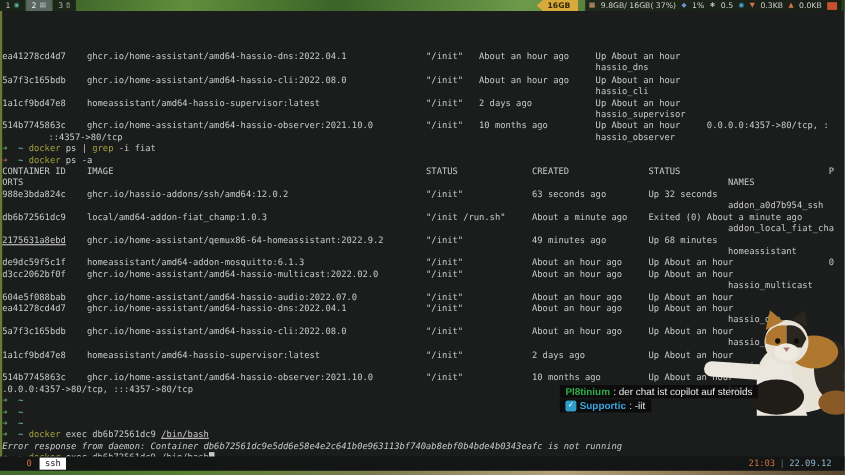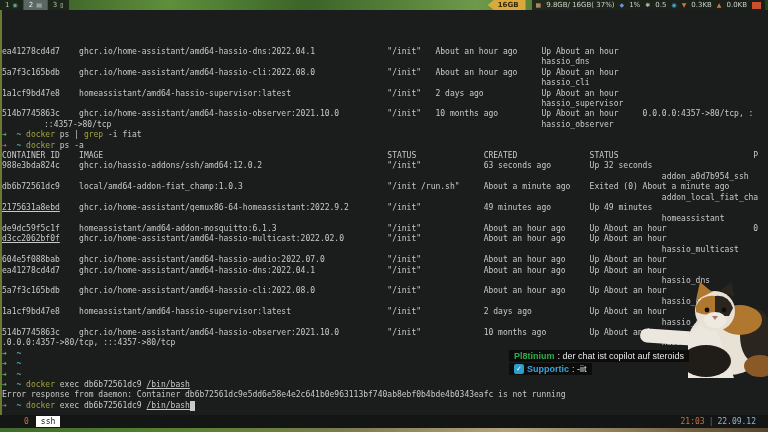--- a/index.html
+++ b/index.html
@@ -161,20 +161,24 @@
       </div>
       <div class="tline" data-name="terminal-line">
         <span class="seg" data-name="terminal-text" style="left: 0ch;">CONTAINER ID</span>
         <span class="seg" data-name="terminal-text" style="left: 16ch;">IMAGE</span>
         <span class="seg" data-name="terminal-text" style="left: 80ch;">STATUS</span>
         <span class="seg" data-name="terminal-text" style="left: 100ch;">CREATED</span>
         <span class="seg" data-name="terminal-text" style="left: 122ch;">STATUS</span>
         <span class="seg" data-name="terminal-text" style="left: 156ch;">P</span>
       </div>
       <div class="tline" data-name="terminal-line">
+        <span class="seg" data-name="terminal-text" style="left: 0ch;">ORTS</span>
+        <span class="seg" data-name="terminal-text" style="left: 137ch;">NAMES</span>
+      </div>
+      <div class="tline" data-name="terminal-line">
         <span class="seg" data-name="terminal-text" style="left: 0ch;">988e3bda824c</span>
         <span class="seg" data-name="terminal-text" style="left: 16ch;">ghcr.io/hassio-addons/ssh/amd64:12.0.2</span>
         <span class="seg" data-name="terminal-text" style="left: 80ch;">"/init"</span>
         <span class="seg" data-name="terminal-text" style="left: 100ch;">63 seconds ago</span>
         <span class="seg" data-name="terminal-text" style="left: 122ch;">Up 32 seconds</span>
       </div>
       <div class="tline" data-name="terminal-line">
         <span class="seg" data-name="terminal-text" style="left: 137ch;">addon_a0d7b954_ssh</span>
       </div>
       <div class="tline" data-name="terminal-line">
@@ -185,35 +189,35 @@
         <span class="seg" data-name="terminal-text" style="left: 122ch;">Exited (0) About a minute ago</span>
       </div>
       <div class="tline" data-name="terminal-line">
         <span class="seg" data-name="terminal-text" style="left: 137ch;">addon_local_fiat_cha</span>
       </div>
       <div class="tline" data-name="terminal-line">
         <span class="seg" data-name="terminal-text" style="left: 0ch; text-decoration: underline;">2175631a8ebd</span>
         <span class="seg" data-name="terminal-text" style="left: 16ch;">ghcr.io/home-assistant/qemux86-64-homeassistant:2022.9.2</span>
         <span class="seg" data-name="terminal-text" style="left: 80ch;">"/init"</span>
         <span class="seg" data-name="terminal-text" style="left: 100ch; text-align: right;">49 minutes ago</span>
-        <span class="seg" data-name="terminal-text" style="left: 122ch;">Up 49 minutes</span>
+        <span class="seg" data-name="terminal-text" style="left: 122ch;">Up 68 minutes</span>
       </div>
       <div class="tline" data-name="terminal-line">
         <span class="seg" data-name="terminal-text" style="left: 137ch;">homeassistant</span>
       </div>
       <div class="tline" data-name="terminal-line">
         <span class="seg" data-name="terminal-text" style="left: 0ch;">de9dc59f5c1f</span>
         <span class="seg" data-name="terminal-text" style="left: 16ch;">homeassistant/amd64-addon-mosquitto:6.1.3</span>
         <span class="seg" data-name="terminal-text" style="left: 80ch;">"/init"</span>
         <span class="seg" data-name="terminal-text" style="left: 100ch;">About an hour ago</span>
         <span class="seg" data-name="terminal-text" style="left: 122ch;">Up About an hour</span>
         <span class="seg" data-name="terminal-text" style="left: 156ch;">0</span>
       </div>
       <div class="tline" data-name="terminal-line">
-        <span class="seg" data-name="terminal-text" style="left: 0ch; text-decoration: underline;">d3cc2062bf0f</span>
+        <span class="seg" data-name="terminal-text" style="left: 0ch;">d3cc2062bf0f</span>
         <span class="seg" data-name="terminal-text" style="left: 16ch;">ghcr.io/home-assistant/amd64-hassio-multicast:2022.02.0</span>
         <span class="seg" data-name="terminal-text" style="left: 80ch;">"/init"</span>
         <span class="seg" data-name="terminal-text" style="left: 100ch;">About an hour ago</span>
         <span class="seg" data-name="terminal-text" style="left: 122ch;">Up About an hour</span>
       </div>
       <div class="tline" data-name="terminal-line">
         <span class="seg" data-name="terminal-text" style="left: 137ch;">hassio_multicast</span>
       </div>
       <div class="tline" data-name="terminal-line">
         <span class="seg" data-name="terminal-text" style="left: 0ch;">604e5f088bab</span>
@@ -277,21 +281,21 @@
         <span class="seg dir" data-name="terminal-text" style="left: 3ch;">~</span>
       </div>
       <div class="tline" data-name="terminal-line">
         <span class="seg ok" data-name="terminal-text" style="left: 0ch;">➜</span>
         <span class="seg dir" data-name="terminal-text" style="left: 3ch;">~</span>
         <span class="seg cmd" data-name="terminal-text" style="left: 5ch;">docker</span>
         <span class="seg" data-name="terminal-text" style="left: 12ch;">exec db6b72561dc9</span>
         <span class="seg ul" data-name="terminal-text" style="left: 30ch;">/bin/bash</span>
       </div>
       <div class="tline" data-name="terminal-line">
-        <span class="seg" data-name="terminal-text" style="left: 0ch;">Error response from daemon: Container db6b72561dc9e5dd6e58e4e2c641b0e963113bf740ab8ebf0b4bde4b0343eafc is not running</span>
+        <span class="seg" data-name="terminal-text" style="left: 0ch; font-style: italic;">Error response from daemon: Container db6b72561dc9e5dd6e58e4e2c641b0e963113bf740ab8ebf0b4bde4b0343eafc is not running</span>
       </div>
       <div class="tline" data-name="terminal-line">
         <span class="seg err" data-name="terminal-text" style="left: 0ch;">➜</span>
         <span class="seg dir" data-name="terminal-text" style="left: 3ch;">~</span>
         <span class="seg cmd" data-name="terminal-text" style="left: 5ch;">docker</span>
         <span class="seg" data-name="terminal-text" style="left: 12ch;">exec db6b72561dc9</span>
         <span class="seg ul" data-name="terminal-text" style="left: 30ch;">/bin/bash</span>
         <span class="seg cur" data-name="terminal-cursor" style="left: 39ch;"> </span>
       </div>
     </div>

